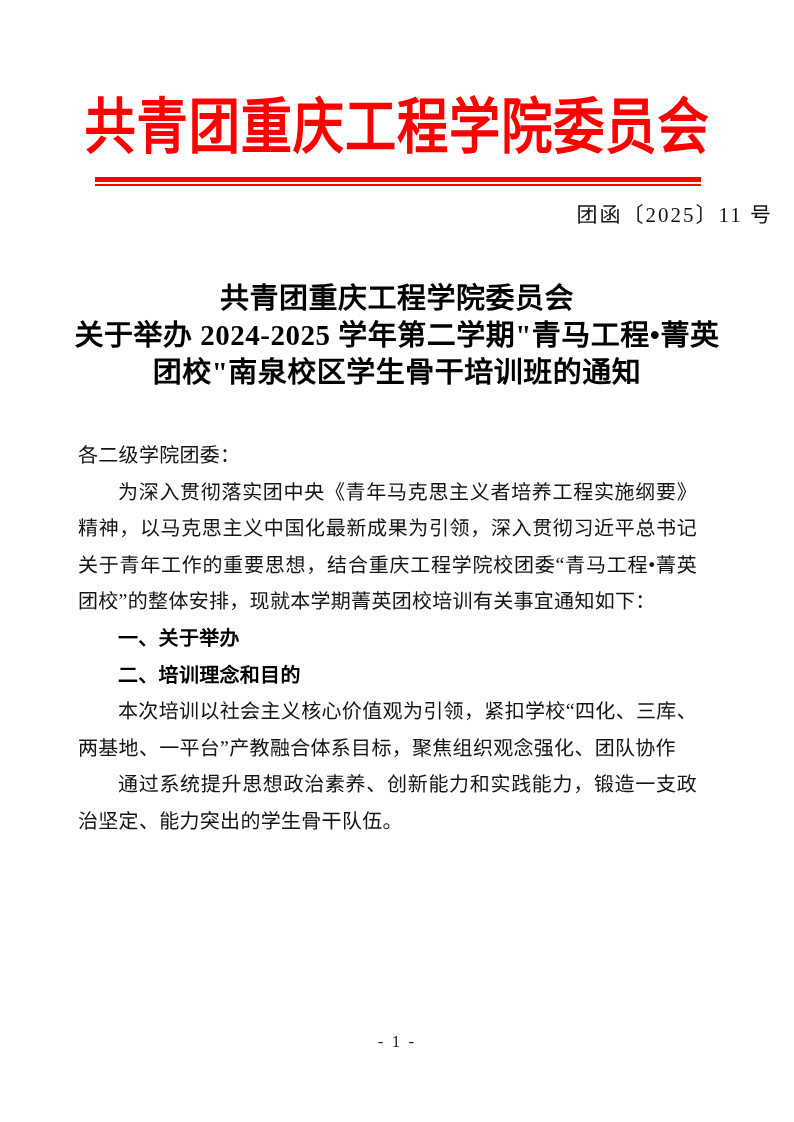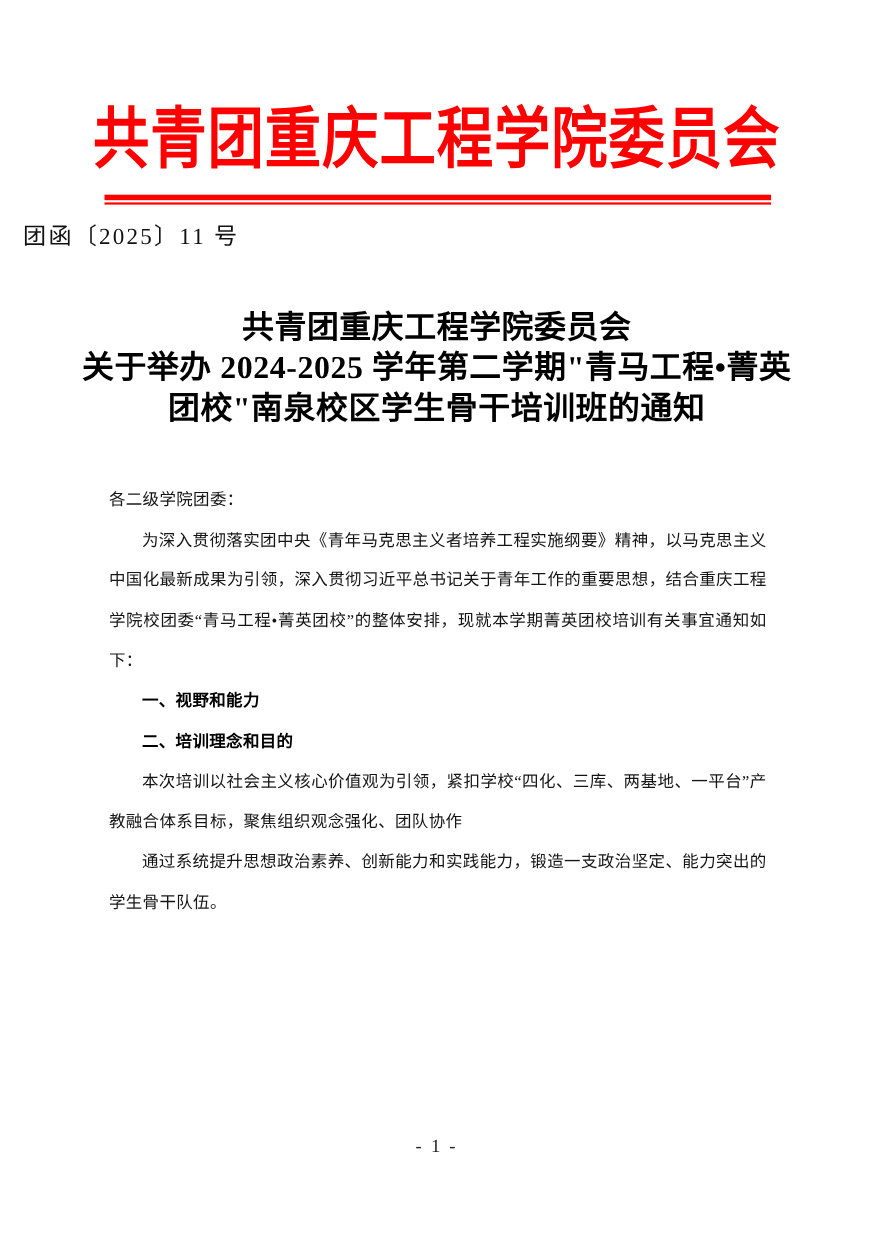--- a/index.html
+++ b/index.html
@@ -42,39 +42,40 @@
     background: var(--header-red, #ff0000);
   }
   .rule-thin {
     margin-top: 2px;
     height: 2px;
     background: var(--header-red, #ff0000);
   }
   
   .doc-no {
     margin-top: 14px;
+    text-align: right;
     font-size: 21px;
     line-height: 30px;
     letter-spacing: 2px;
     color: #111;
   }
   
   .title {
     margin-top: 50px;
     text-align: center;
     font-weight: 700;
     font-size: 29px;
     line-height: 37px;
     color: #000;
     letter-spacing: 0.5px;
   }
   
   .body {
-    margin: 46px 76px 0 78px;
-    font-size: 15px;
+    margin: 46px 76px 0 57px;
+    font-size: 20px;
     line-height: 36.6px;
     text-align: justify;
     letter-spacing: 0.3px;
     color: #141414;
   }
   .body p {
     margin: 0;
     padding: 0;
   }
   .para {
@@ -116,21 +117,21 @@
 
   <div class="title">
     <div>共青团重庆工程学院委员会</div>
     <div>关于举办 2024-2025 学年第二学期"青马工程•菁英</div>
     <div>团校"南泉校区学生骨干培训班的通知</div>
   </div>
 
   <div class="body">
     <p class="salutation">各二级学院团委：</p>
     <p class="para">为深入贯彻落实团中央《青年马克思主义者培养工程实施纲要》精神，以马克思主义中国化最新成果为引领，深入贯彻习近平总书记关于青年工作的重要思想，结合重庆工程学院校团委“青马工程•菁英团校”的整体安排，现就本学期菁英团校培训有关事宜通知如下：</p>
-    <p class="heading">一、视野和能力</p>
+    <p class="heading">一、关于举办</p>
     <p class="heading">二、培训理念和目的</p>
     <p class="para">本次培训以社会主义核心价值观为引领，紧扣学校“四化、三库、两基地、一平台”产教融合体系目标，聚焦组织观念强化、团队协作</p>
     <p class="para">通过系统提升思想政治素养、创新能力和实践能力，锻造一支政治坚定、能力突出的学生骨干队伍。</p>
   </div>
 
   <div class="footer">- 1 -</div>
 
 </div>
 
 </body></html>

